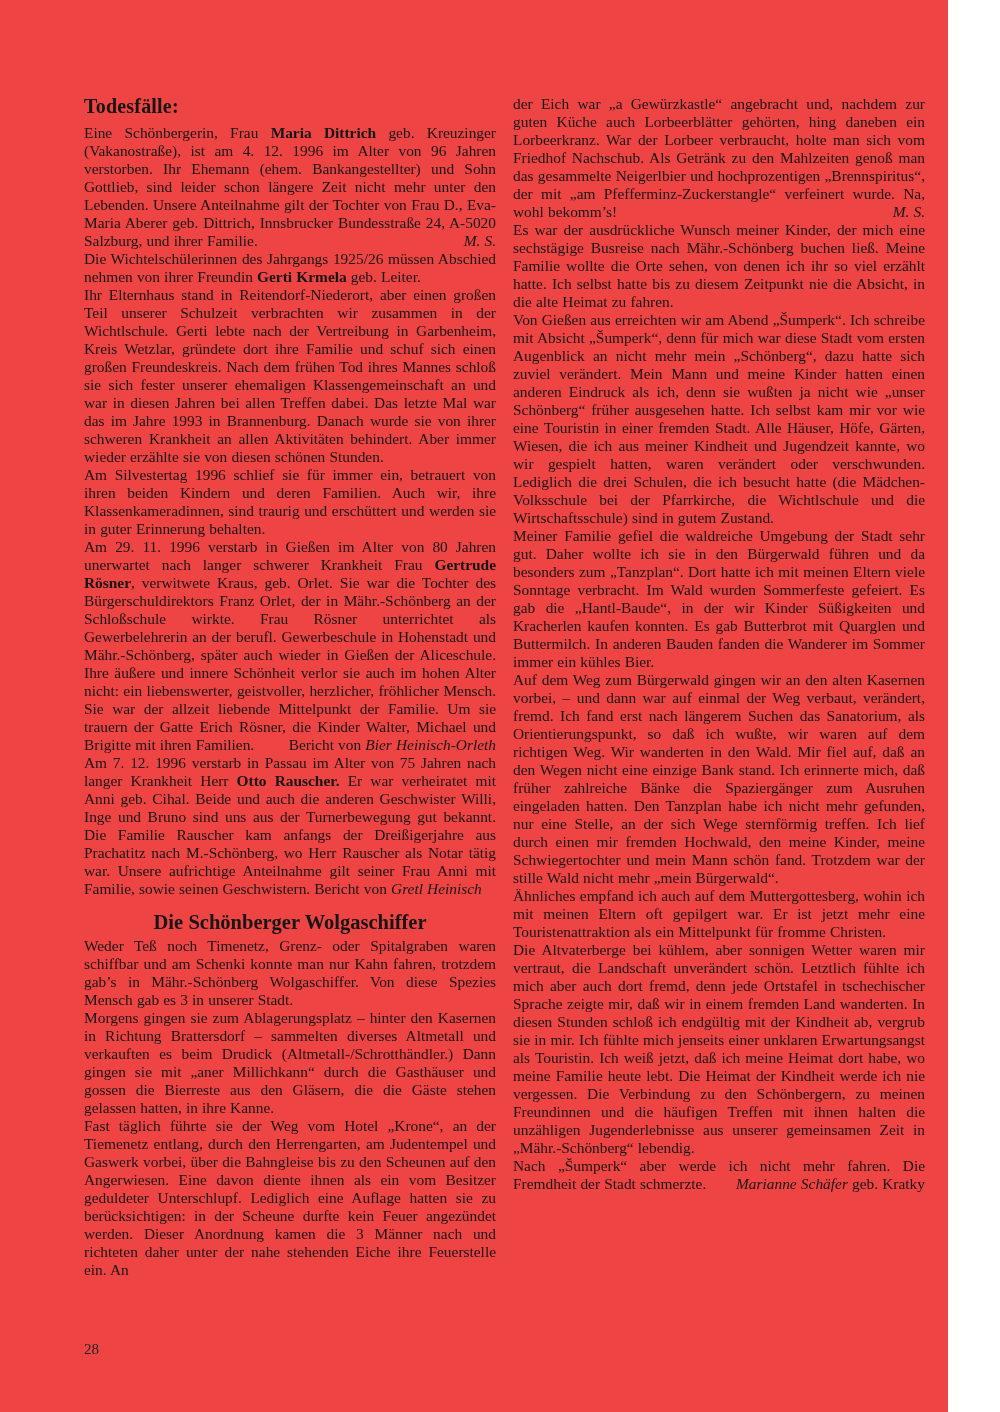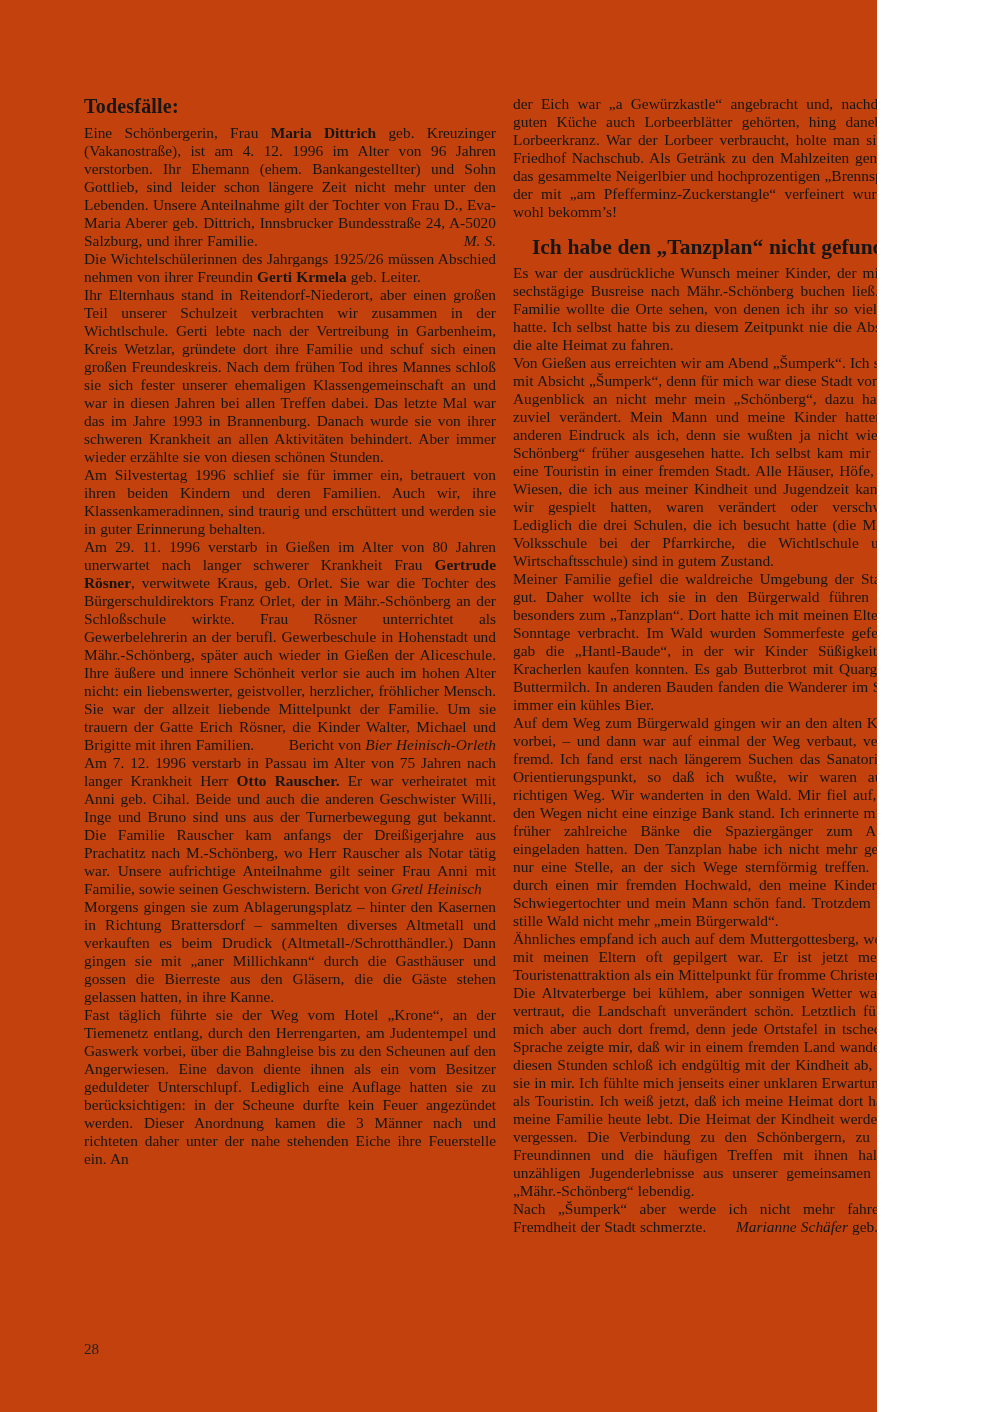--- a/index.html
+++ b/index.html
@@ -1,19 +1,19 @@
 <!DOCTYPE html>
 <html lang="de"><head>
 <meta charset="utf-8">
 <style>
   html, body { margin:0; padding:0; background:#ffffff; }
   .page {
     position:relative;
-    width:877px; height:1412px;
-    background:#c2410c;
+    width:948px; height:1412px;
+    background:#ef4444;
     font-family:"Liberation Serif","DejaVu Serif",serif;
     color:#161616;
     overflow:hidden;
   }
   .columns {
     position:absolute; left:84px; top:95px;
     display:flex; gap:17px;
   }
   .col {
     width:412px;
@@ -59,29 +59,30 @@
 
       <p class="gap"><span>Die Wichtelschülerinnen des Jahrgangs 1925/26 müssen Abschied nehmen von ihrer Freundin </span><span class="b">Gerti Krmela</span><span> geb. Leiter.</span></p>
       <p><span>Ihr Elternhaus stand in Reitendorf-Niederort, aber einen großen Teil unserer Schulzeit verbrachten wir zusammen in der Wichtlschule. Gerti lebte nach der Vertreibung in Garbenheim, Kreis Wetzlar, gründete dort ihre Familie und schuf sich einen großen Freundeskreis. Nach dem frühen Tod ihres Mannes schloß sie sich fester unserer ehemaligen Klassengemeinschaft an und war in diesen Jahren bei allen Treffen dabei. Das letzte Mal war das im Jahre 1993 in Brannenburg. Danach wurde sie von ihrer schweren Krankheit an allen Aktivitäten behindert. Aber immer wieder erzählte sie von diesen schönen Stunden.</span></p>
       <p><span>Am Silvestertag 1996 schlief sie für immer ein, betrauert von ihren beiden Kindern und deren Familien. Auch wir, ihre Klassenkameradinnen, sind traurig und erschüttert und werden sie in guter Erinnerung behalten.</span></p>
 
       <p class="gap"><span>Am 29. 11. 1996 verstarb in Gießen im Alter von 80 Jahren unerwartet nach langer schwerer Krankheit Frau </span><span class="b">Gertrude Rösner</span><span>, verwitwete Kraus, geb. Orlet. Sie war die Tochter des Bürgerschuldirektors Franz Orlet, der in Mähr.-Schönberg an der Schloßschule wirkte. Frau Rösner unterrichtet als Gewerbelehrerin an der berufl. Gewerbeschule in Hohenstadt und Mähr.-Schönberg, später auch wieder in Gießen der Aliceschule. Ihre äußere und innere Schönheit verlor sie auch im hohen Alter nicht: ein liebenswerter, geistvoller, herzlicher, fröhlicher Mensch. Sie war der allzeit liebende Mittelpunkt der Familie. Um sie trauern der Gatte Erich Rösner, die Kinder Walter, Michael und Brigitte mit ihren Familien.</span></p>
       <div class="sig"><span>Bericht von </span><span class="i">Bier Heinisch-Orleth</span></div>
 
       <p class="gap"><span>Am 7. 12. 1996 verstarb in Passau im Alter von 75 Jahren nach langer Krankheit Herr </span><span class="b">Otto Rauscher.</span><span> Er war verheiratet mit Anni geb. Cihal. Beide und auch die anderen Geschwister Willi, Inge und Bruno sind uns aus der Turnerbewegung gut bekannt. Die Familie Rauscher kam anfangs der Dreißigerjahre aus Prachatitz nach M.-Schönberg, wo Herr Rauscher als Notar tätig war. Unsere aufrichtige Anteilnahme gilt seiner Frau Anni mit Familie, sowie seinen Geschwistern. Bericht von </span><span class="i">Gretl Heinisch</span></p>
 
+      <h2 class="sec-head">Die Schönberger Wolgaschiffer</h2>
+      <p><span>Weder Teß noch Timenetz, Grenz- oder Spitalgraben waren schiffbar und am Schenki konnte man nur Kahn fahren, trotzdem gab’s in Mähr.-Schönberg Wolgaschiffer. Von diese Spezies Mensch gab es 3 in unserer Stadt.</span></p>
       <p><span>Morgens gingen sie zum Ablagerungsplatz – hinter den Kasernen in Richtung Brattersdorf – sammelten diverses Altmetall und verkauften es beim Drudick (Altmetall-/Schrotthändler.) Dann gingen sie mit „aner Millichkann“ durch die Gasthäuser und gossen die Bierreste aus den Gläsern, die die Gäste stehen gelassen hatten, in ihre Kanne.</span></p>
       <p><span>Fast täglich führte sie der Weg vom Hotel „Krone“, an der Tiemenetz entlang, durch den Herrengarten, am Judentempel und Gaswerk vorbei, über die Bahngleise bis zu den Scheunen auf den Angerwiesen. Eine davon diente ihnen als ein vom Besitzer geduldeter Unterschlupf. Lediglich eine Auflage hatten sie zu berücksichtigen: in der Scheune durfte kein Feuer angezündet werden. Dieser Anordnung kamen die 3 Männer nach und richteten daher unter der nahe stehenden Eiche ihre Feuerstelle ein. An</span></p>
     </div>
 
     <div class="col">
       <p><span>der Eich war „a Gewürzkastle“ angebracht und, nachdem zur guten Küche auch Lorbeerblätter gehörten, hing daneben ein Lorbeerkranz. War der Lorbeer verbraucht, holte man sich vom Friedhof Nachschub. Als Getränk zu den Mahlzeiten genoß man das gesammelte Neigerlbier und hochprozentigen „Brennspiritus“, der mit „am Pfefferminz-Zuckerstangle“ verfeinert wurde. Na, wohl bekomm’s!</span></p>
       <div class="sig"><span class="i">M. S.</span></div>
 
-      <h2 class="story-head">Ich habe den „Tanzplan“ nicht gefunden</h2>
       <p><span>Es war der ausdrückliche Wunsch meiner Kinder, der mich eine sechstägige Busreise nach Mähr.-Schönberg buchen ließ. Meine Familie wollte die Orte sehen, von denen ich ihr so viel erzählt hatte. Ich selbst hatte bis zu diesem Zeitpunkt nie die Absicht, in die alte Heimat zu fahren.</span></p>
       <p><span>Von Gießen aus erreichten wir am Abend „Šumperk“. Ich schreibe mit Absicht „Šumperk“, denn für mich war diese Stadt vom ersten Augenblick an nicht mehr mein „Schönberg“, dazu hatte sich zuviel verändert. Mein Mann und meine Kinder hatten einen anderen Eindruck als ich, denn sie wußten ja nicht wie „unser Schönberg“ früher ausgesehen hatte. Ich selbst kam mir vor wie eine Touristin in einer fremden Stadt. Alle Häuser, Höfe, Gärten, Wiesen, die ich aus meiner Kindheit und Jugendzeit kannte, wo wir gespielt hatten, waren verändert oder verschwunden. Lediglich die drei Schulen, die ich besucht hatte (die Mädchen-Volksschule bei der Pfarrkirche, die Wichtlschule und die Wirtschaftsschule) sind in gutem Zustand.</span></p>
       <p class="gap-sm"><span>Meiner Familie gefiel die waldreiche Umgebung der Stadt sehr gut. Daher wollte ich sie in den Bürgerwald führen und da besonders zum „Tanzplan“. Dort hatte ich mit meinen Eltern viele Sonntage verbracht. Im Wald wurden Sommerfeste gefeiert. Es gab die „Hantl-Baude“, in der wir Kinder Süßigkeiten und Kracherlen kaufen konnten. Es gab Butterbrot mit Quarglen und Buttermilch. In anderen Bauden fanden die Wanderer im Sommer immer ein kühles Bier.</span></p>
       <p class="gap-sm"><span>Auf dem Weg zum Bürgerwald gingen wir an den alten Kasernen vorbei, – und dann war auf einmal der Weg verbaut, verändert, fremd. Ich fand erst nach längerem Suchen das Sanatorium, als Orientierungspunkt, so daß ich wußte, wir waren auf dem richtigen Weg. Wir wanderten in den Wald. Mir fiel auf, daß an den Wegen nicht eine einzige Bank stand. Ich erinnerte mich, daß früher zahlreiche Bänke die Spaziergänger zum Ausruhen eingeladen hatten. Den Tanzplan habe ich nicht mehr gefunden, nur eine Stelle, an der sich Wege sternförmig treffen. Ich lief durch einen mir fremden Hochwald, den meine Kinder, meine Schwiegertochter und mein Mann schön fand. Trotzdem war der stille Wald nicht mehr „mein Bürgerwald“.</span></p>
       <p class="gap-sm"><span>Ähnliches empfand ich auch auf dem Muttergottesberg, wohin ich mit meinen Eltern oft gepilgert war. Er ist jetzt mehr eine Touristenattraktion als ein Mittelpunkt für fromme Christen.</span></p>
       <p><span>Die Altvaterberge bei kühlem, aber sonnigen Wetter waren mir vertraut, die Landschaft unverändert schön. Letztlich fühlte ich mich aber auch dort fremd, denn jede Ortstafel in tschechischer Sprache zeigte mir, daß wir in einem fremden Land wanderten. In diesen Stunden schloß ich endgültig mit der Kindheit ab, vergrub sie in mir. Ich fühlte mich jenseits einer unklaren Erwartungsangst als Touristin. Ich weiß jetzt, daß ich meine Heimat dort habe, wo meine Familie heute lebt. Die Heimat der Kindheit werde ich nie vergessen. Die Verbindung zu den Schönbergern, zu meinen Freundinnen und die häufigen Treffen mit ihnen halten die unzähligen Jugenderlebnisse aus unserer gemeinsamen Zeit in „Mähr.-Schönberg“ lebendig.</span></p>
       <p><span>Nach „Šumperk“ aber werde ich nicht mehr fahren. Die Fremdheit der Stadt schmerzte.</span></p>
       <div class="sig"><span class="i">Marianne Schäfer</span><span> geb. Kratky</span></div>
     </div>
 

